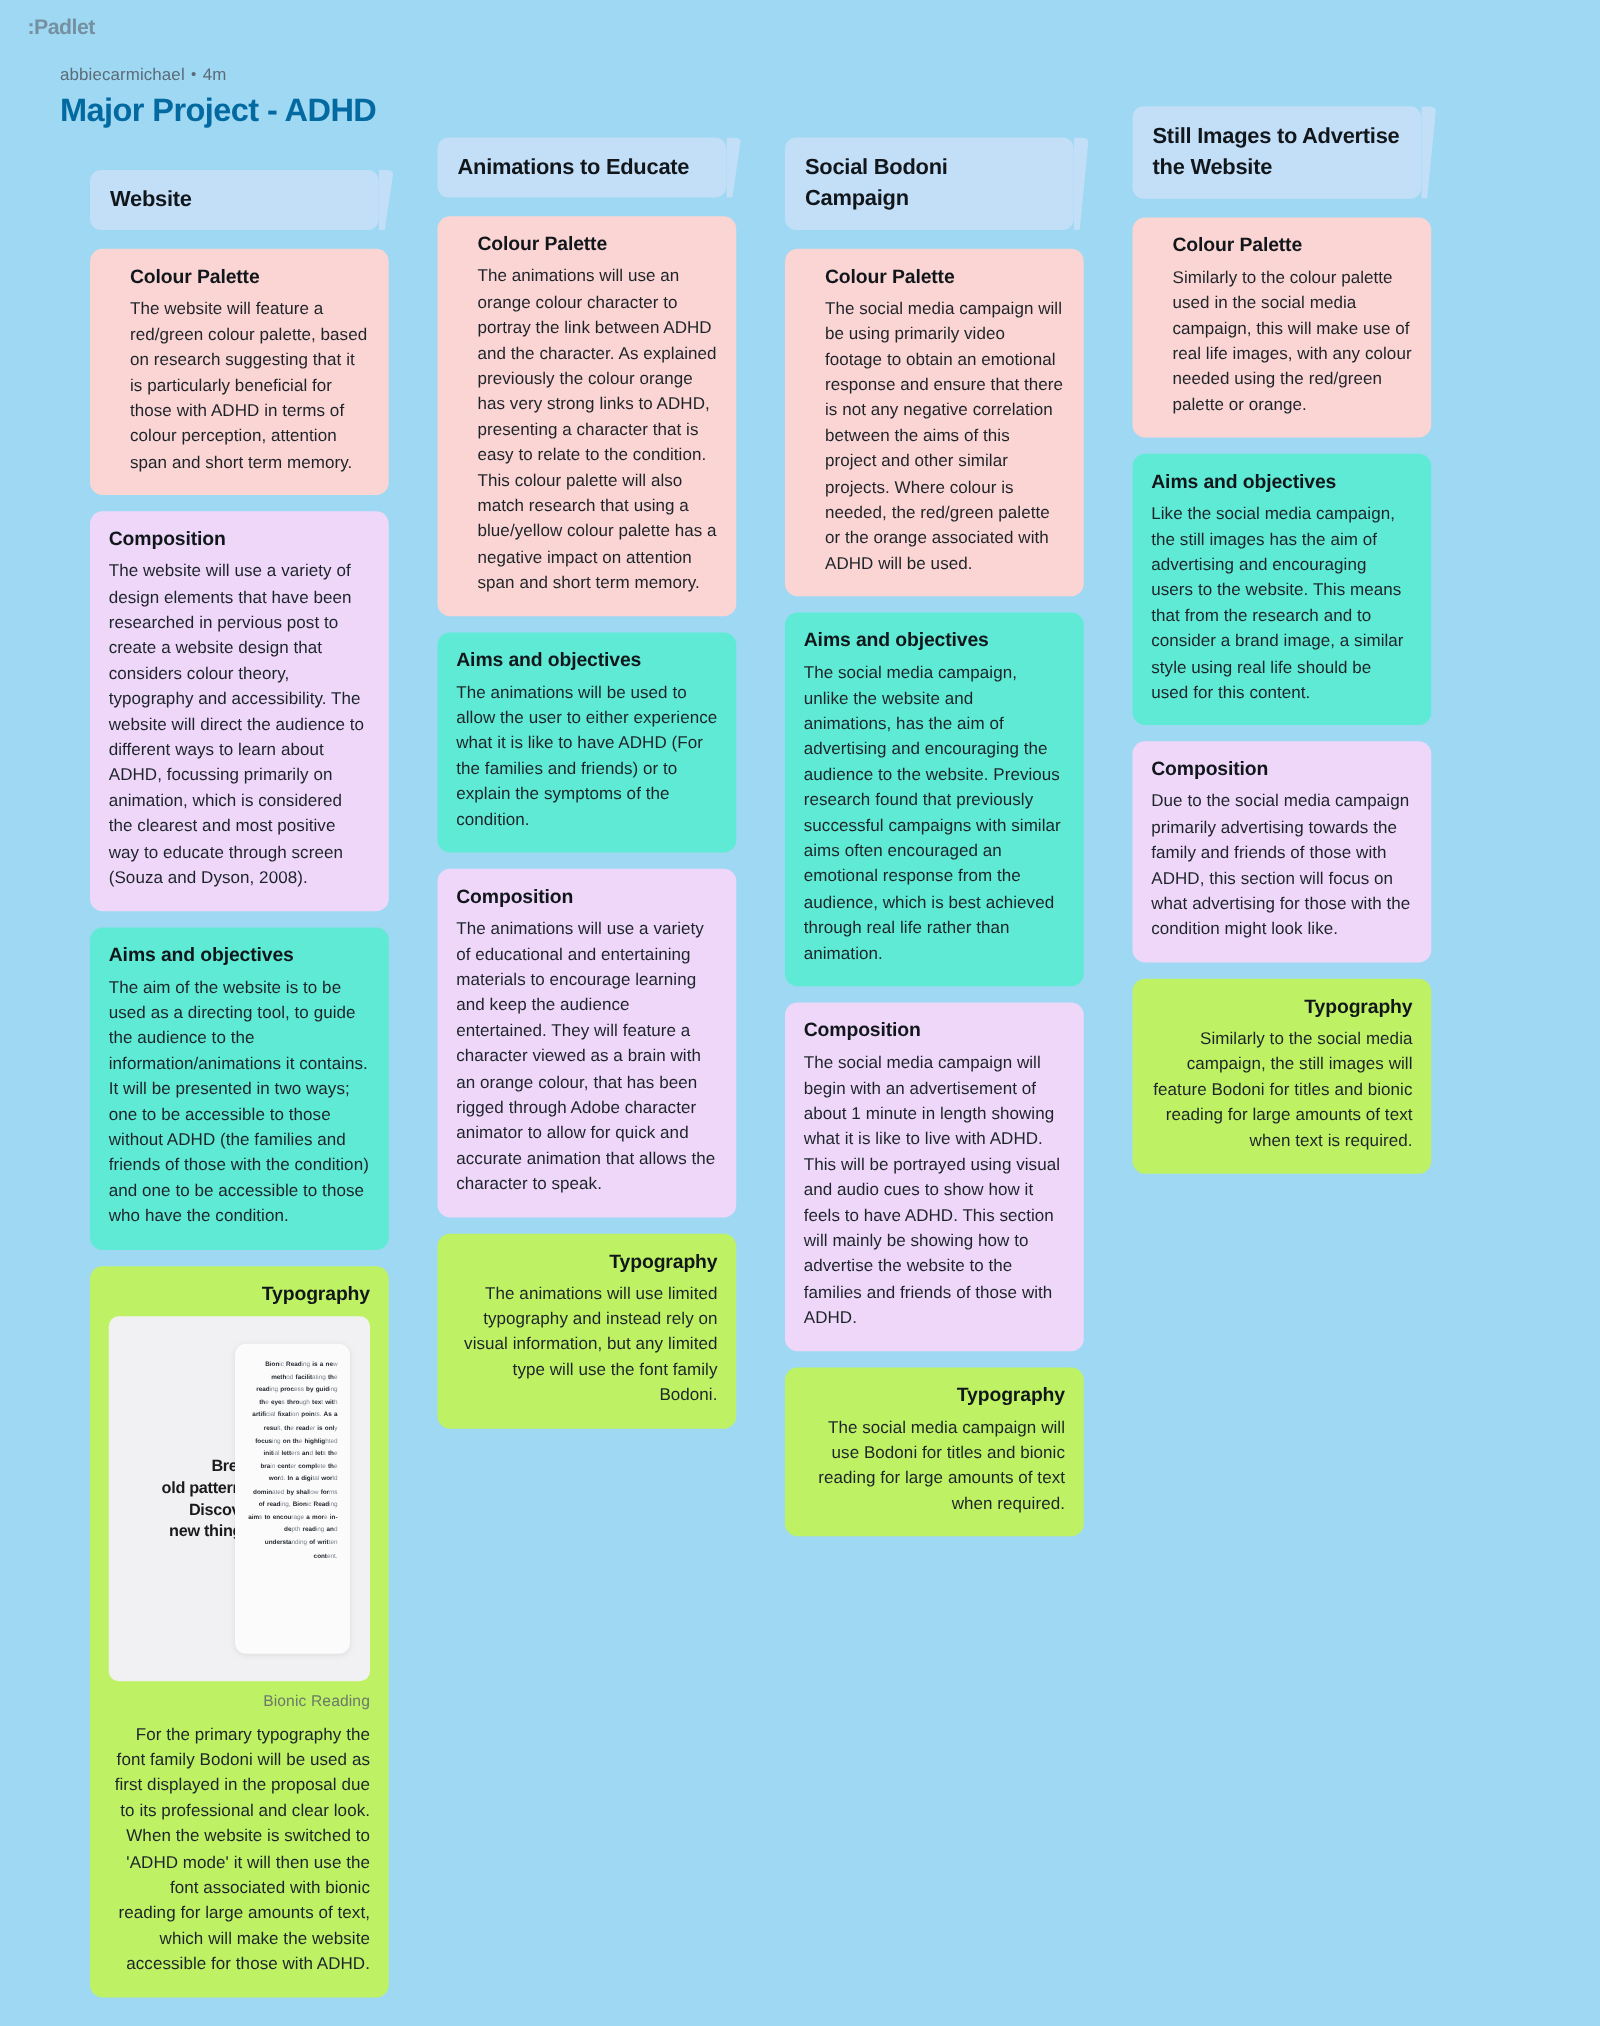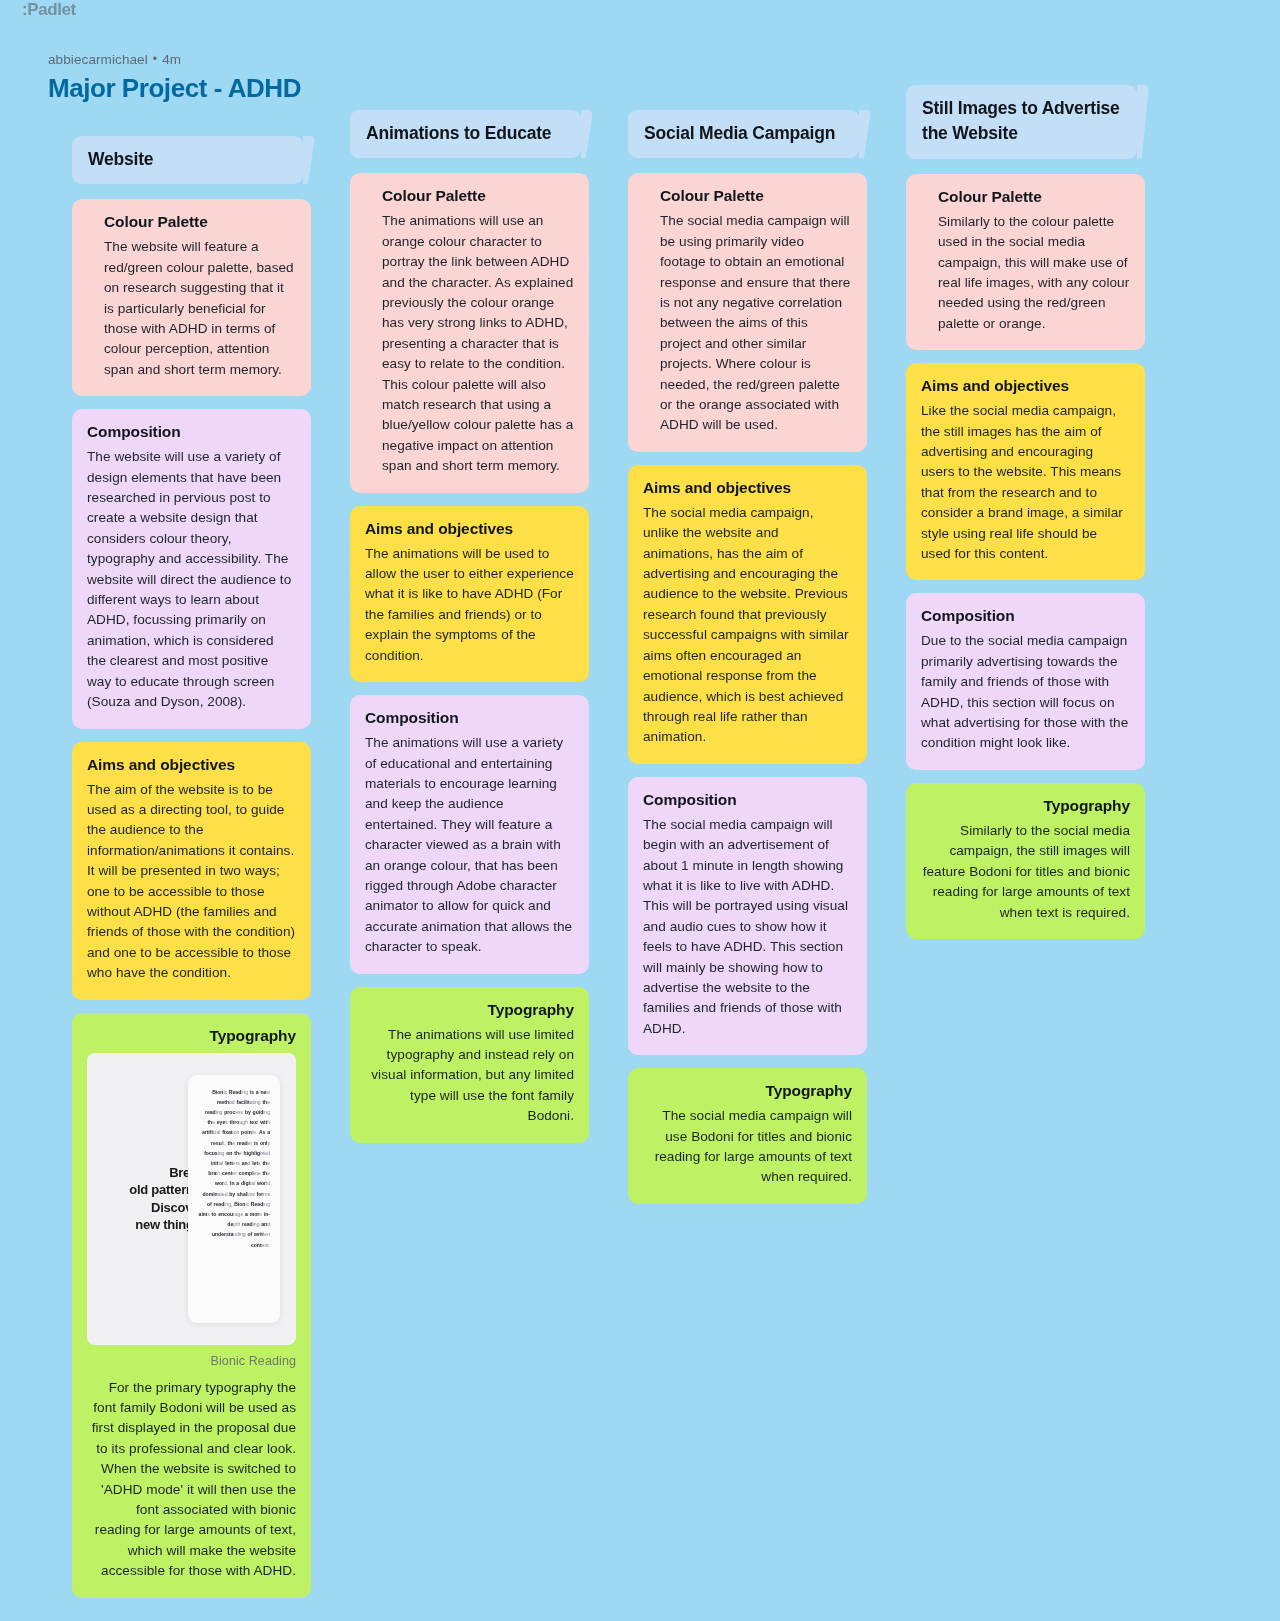--- a/index.html
+++ b/index.html
@@ -11,21 +11,21 @@
     font-family: "Liberation Sans", sans-serif;
     -webkit-font-smoothing: antialiased;
     position: relative;
     overflow-x: hidden;
   }
 
   
   .topbar {
     height: 44px;
     display: flex;
-    align-items: flex-start;
+    align-items: center;
     padding-left: 22px;
   }
   .logo {
     font-size: 17px;
     font-weight: 700;
     letter-spacing: -0.4px;
     color: #6f8594;
     opacity: .85;
     user-select: none;
   }
@@ -108,21 +108,21 @@
   }
   .card-body {
     font-size: 13.6px;
     line-height: 20.4px;
     color: #1d2429;
     letter-spacing: .05px;
   }
 
   .c-pink   { background: #fbd4d4; padding-left: 32px; }
   .c-purple { background: #efd7fa; }
-  .c-yellow { background: #fde047; }
+  .c-yellow { background: #5eead4; }
   .c-green  { background: #bef264; text-align: right; }
 
   
   .attachment {
     margin: 8px 0 0 0;
     background: #f1f1f3;
     border-radius: 8px;
     height: 292px;
     position: relative;
     overflow: hidden;
@@ -230,21 +230,21 @@
         <div class="card-title">Composition</div>
         <div class="card-body">The animations will use a variety of educational and entertaining materials to encourage learning and keep the audience entertained. They will feature a character viewed as a brain with an orange colour, that has been rigged through Adobe character animator to allow for quick and accurate animation that allows the character to speak.</div>
       </div>
       <div class="card c-green">
         <div class="card-title">Typography</div>
         <div class="card-body">The animations will use limited typography and instead rely on visual information, but any limited type will use the font family Bodoni.</div>
       </div>
     </div>
     <div class="column c3">
       <div class="col-header">
-        <span>Social Media Campaign</span>
+        <span>Social Bodoni Campaign</span>
       </div>
       <div class="card c-pink">
         <div class="card-title">Colour Palette</div>
         <div class="card-body">The social media campaign will be using primarily video footage to obtain an emotional response and ensure that there is not any negative correlation between the aims of this project and other similar projects. Where colour is needed, the red/green palette or the orange associated with ADHD will be used.</div>
       </div>
       <div class="card c-yellow">
         <div class="card-title">Aims and objectives</div>
         <div class="card-body">The social media campaign, unlike the website and animations, has the aim of advertising and encouraging the audience to the website. Previous research found that previously successful campaigns with similar aims often encouraged an emotional response from the audience, which is best achieved through real life rather than animation.</div>
       </div>
       <div class="card c-purple">

